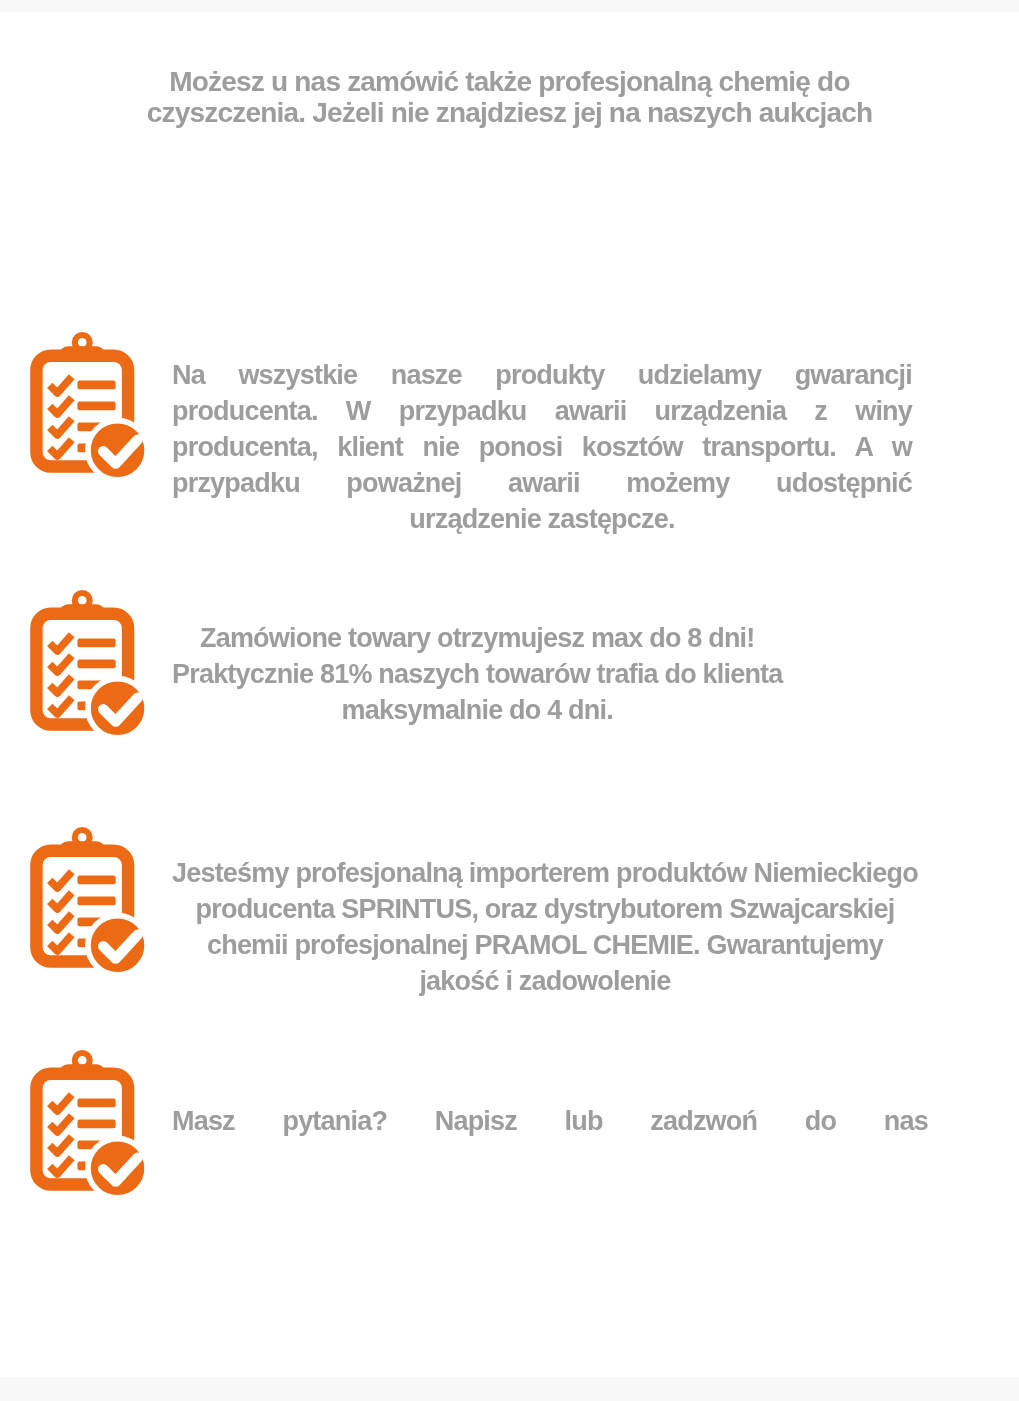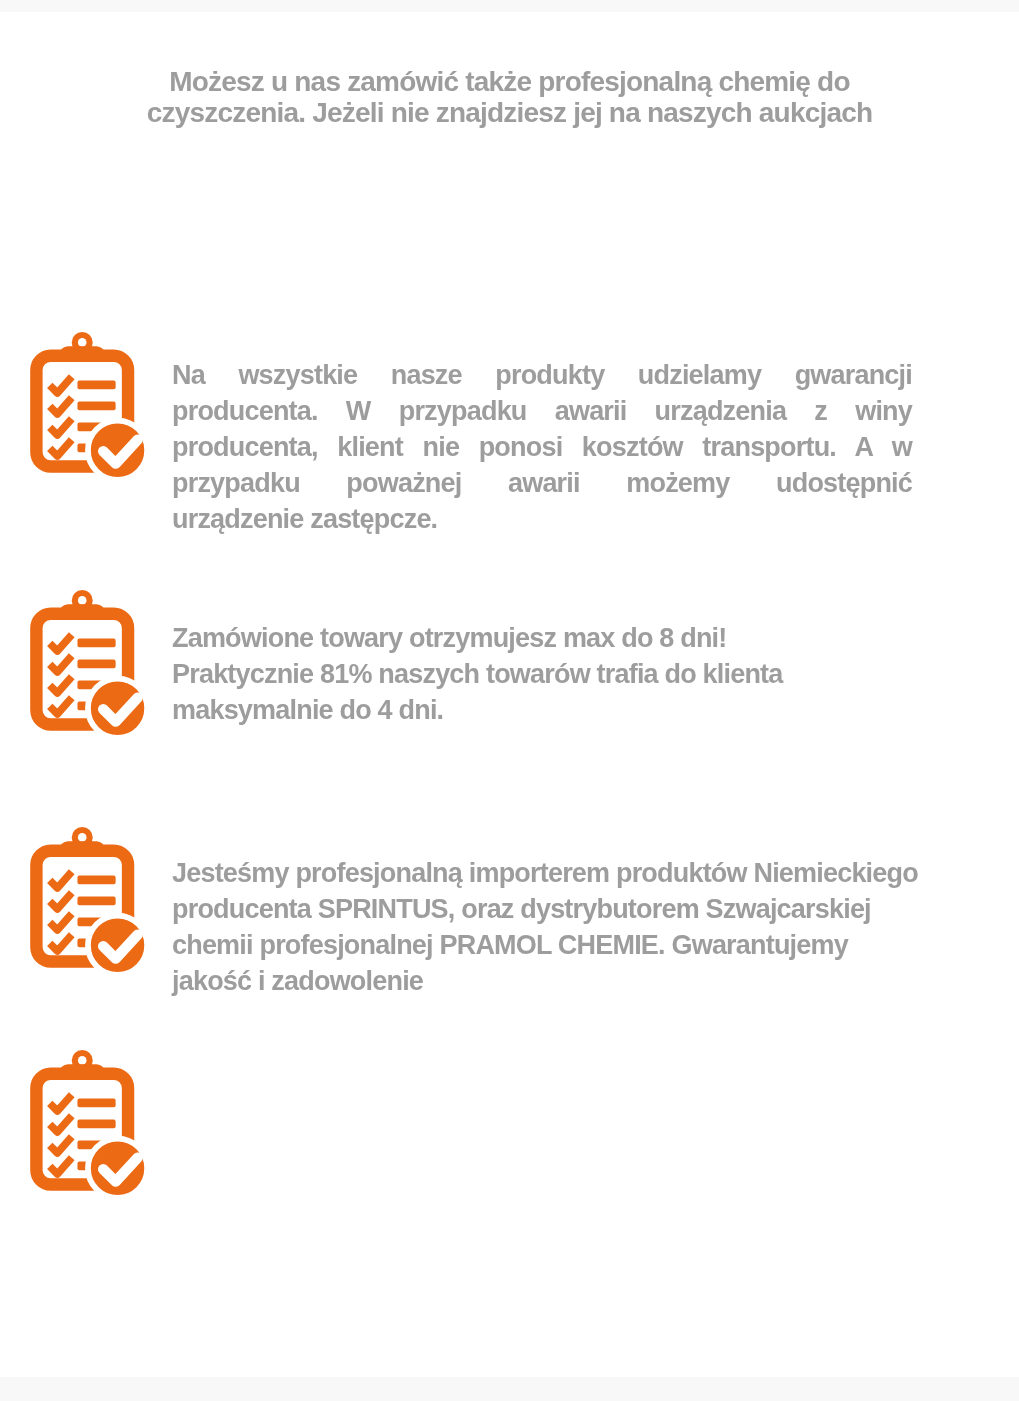--- a/index.html
+++ b/index.html
@@ -54,21 +54,21 @@
   .text-col{
     position:absolute;left:172px;
     color:var(--body-text-gray);
     font-size:27px;line-height:36px;letter-spacing:-0.8px;
   }
   .s1 .text-col{top:5px;margin-top:24px;}
   .s2 .text-col{top:34px;}
   .s3 .text-col{top:35px;}
   .s4 .text-col{top:63px;}
 
-  .tline{white-space:nowrap;}
+  .tline{white-space:nowrap;text-align:center;}
   .tline.stretch{
     text-align:justify;
     text-align-last:justify;
     -moz-text-align-last:justify;
   }
   .s1 .tline.stretch{width:740px;}
   .s4 .tline.stretch{width:756px;}
 </style>
 </head>
 <body>
@@ -168,14 +168,17 @@
       <rect x="56" y="53" width="40" height="9" rx="2" fill="currentColor"></rect>
       <path d="M27 80 l8 8 l15 -17" stroke="currentColor" stroke-width="8" fill="none" stroke-linejoin="round"></path>
       <rect x="56" y="75" width="40" height="9" rx="2" fill="currentColor"></rect>
       <path d="M27 102 l8 8 l15 -17" stroke="currentColor" stroke-width="8" fill="none" stroke-linejoin="round"></path>
       <rect x="56" y="97" width="32" height="9" rx="2" fill="currentColor"></rect>
       <path d="M27 124 l8 8 l15 -17" stroke="currentColor" stroke-width="8" fill="none" stroke-linejoin="round"></path>
       <rect x="56" y="119" width="28" height="9" rx="2" fill="currentColor"></rect>
       <circle cx="98" cy="126" r="31" fill="currentColor" stroke="#ffffff" stroke-width="6"></circle>
       <path d="M83 127 l13 13 l23 -25" stroke="#ffffff" stroke-width="11" fill="none" stroke-linecap="round" stroke-linejoin="round"></path>
     </svg>
+    <div class="text-col">
+      <div class="tline stretch">Masz pytania? Napisz lub zadzwoń do nas</div>
+    </div>
   </div>
 </div>
 
 </body></html>

